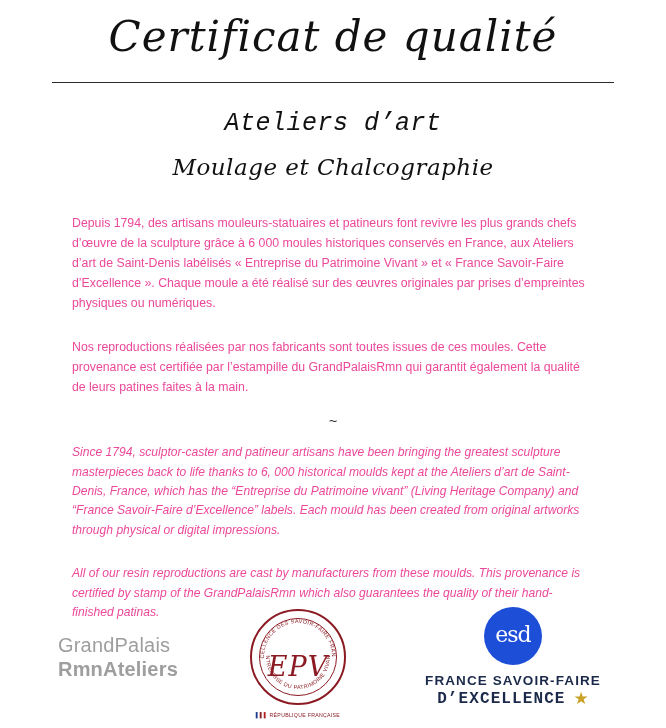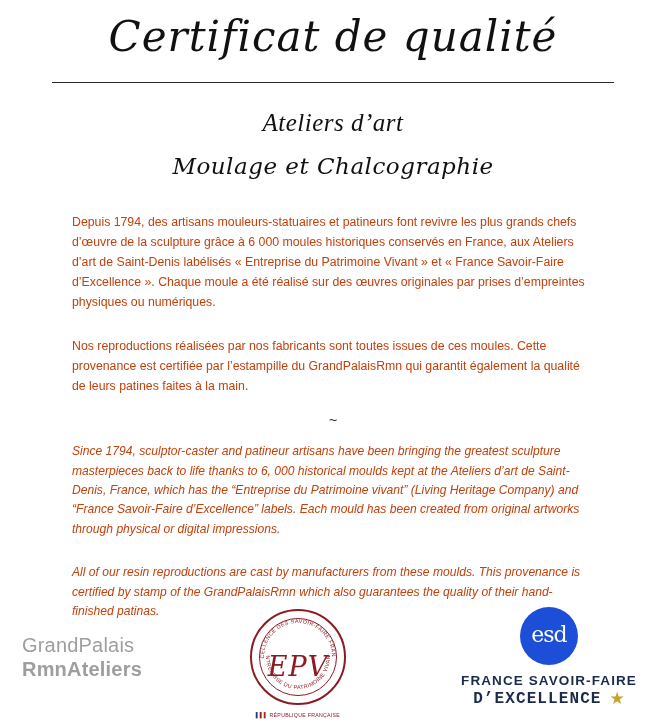--- a/index.html
+++ b/index.html
@@ -43,21 +43,21 @@
     margin: 22px 52px 0 52px;
     height: 0;
   }
 
   
   .subtitles {
     text-align: center;
     margin-top: 26px;
   }
   .subtitle-1 {
-    font-family: Liberation Serif, serif;
+    font-family: Liberation Mono, monospace;
     font-style: italic;
     font-size: 25px;
     color: #111111;
     letter-spacing: 0.5px;
   }
   .subtitle-2 {
     font-family: "DejaVu Serif", serif;
     font-style: italic;
     font-size: 23px;
     color: #111111;
@@ -66,21 +66,21 @@
   }
 
   
   .body-text {
     margin: 34px 72px 0 72px;
   }
   .para {
     font-family: "Liberation Sans", sans-serif;
     font-size: 12.3px;
     line-height: 1.62;
-    color: #c2410c;
+    color: #ec4899;
     text-align: left;
     margin: 0 0 16px 0;
   }
   .para.en {
     font-style: italic;
     font-size: 12.1px;
     line-height: 1.6;
   }
   .tilde {
     text-align: center;
@@ -94,21 +94,21 @@
   
   .logos {
     position: absolute;
     left: 0;
     right: 0;
     bottom: 16px;
     height: 110px;
     display: flex;
     align-items: center;
     justify-content: center;
-    gap: 108px;
+    gap: 72px;
   }
 
   .logo-gp {
     text-align: left;
     color: #9e9e9e;
     font-family: "Liberation Sans", sans-serif;
     line-height: 1.2;
   }
   .logo-gp .l1 {
     font-size: 20px;

